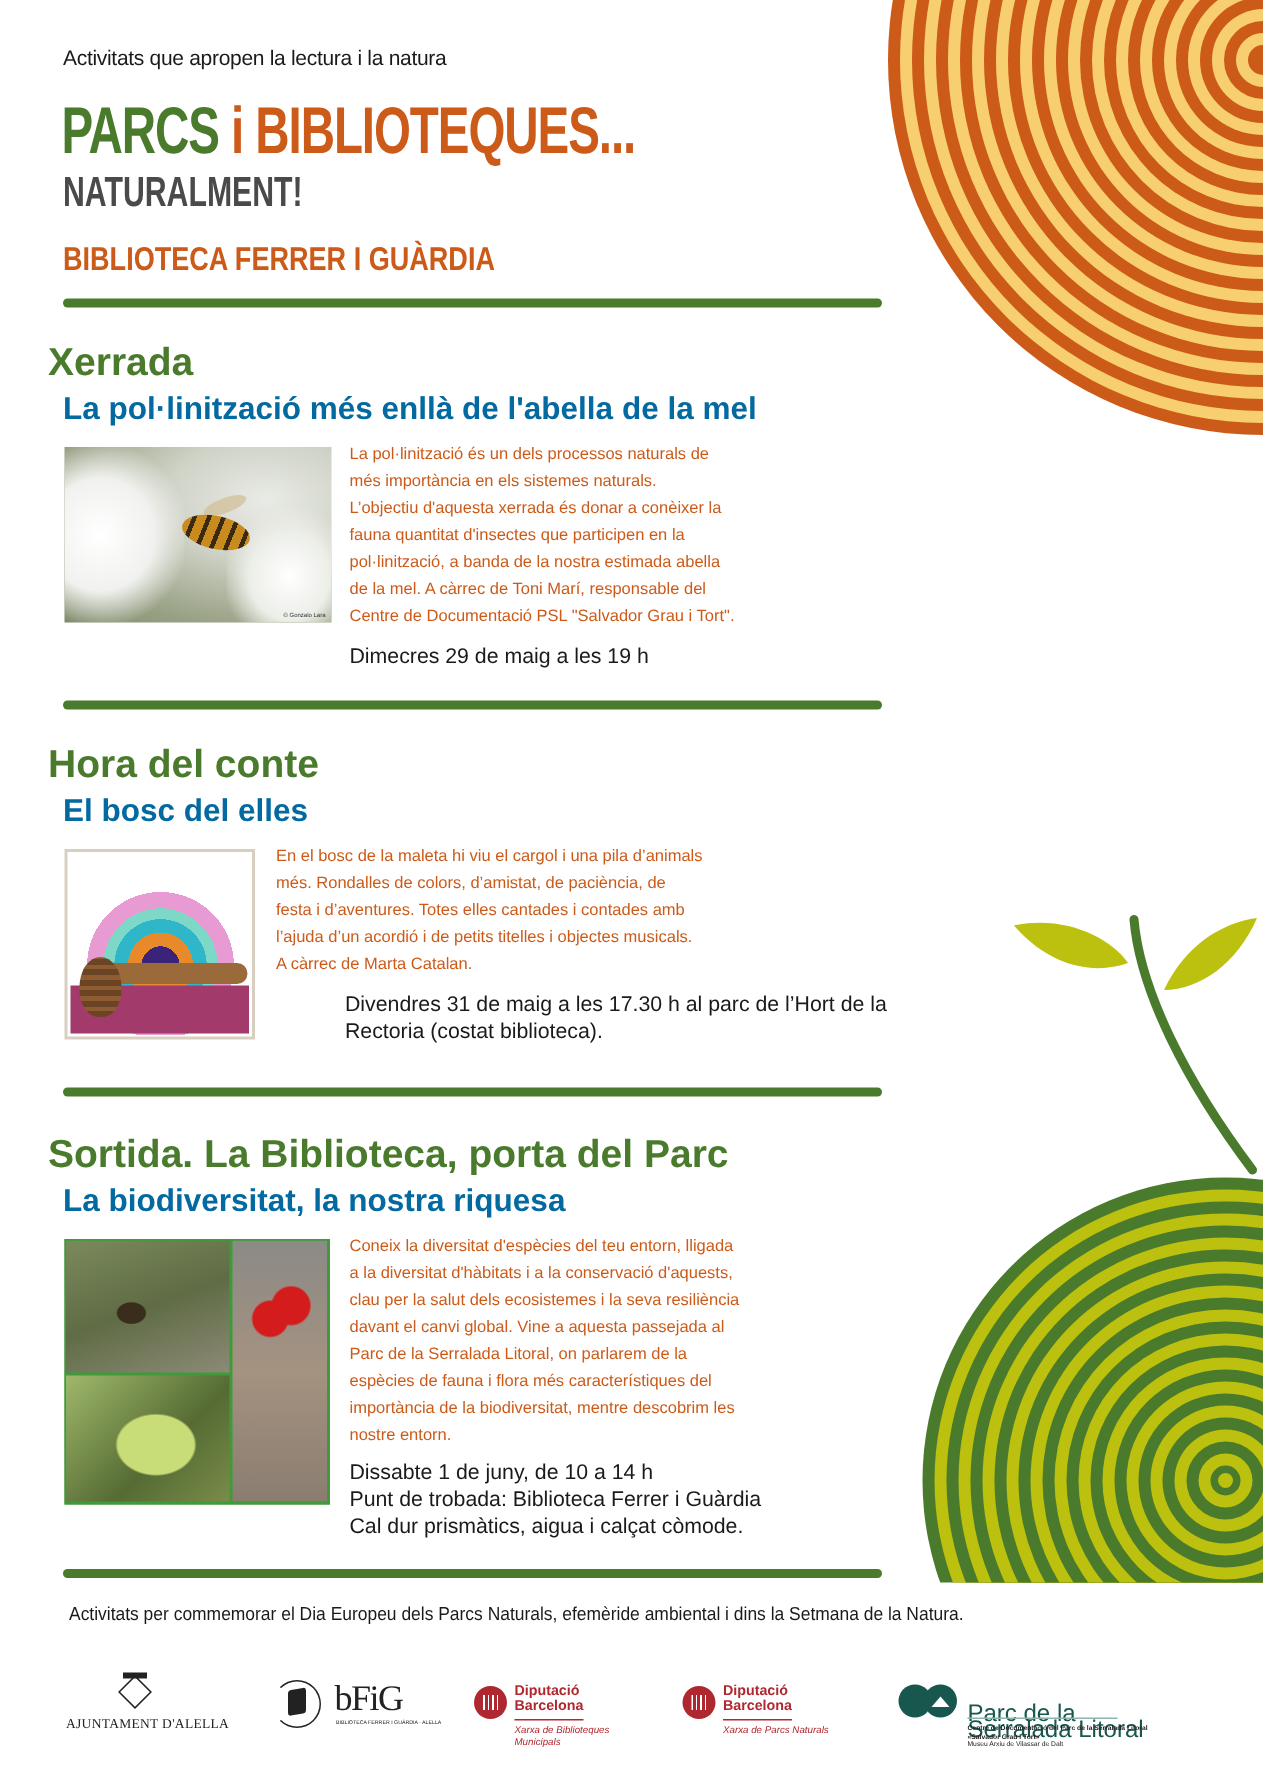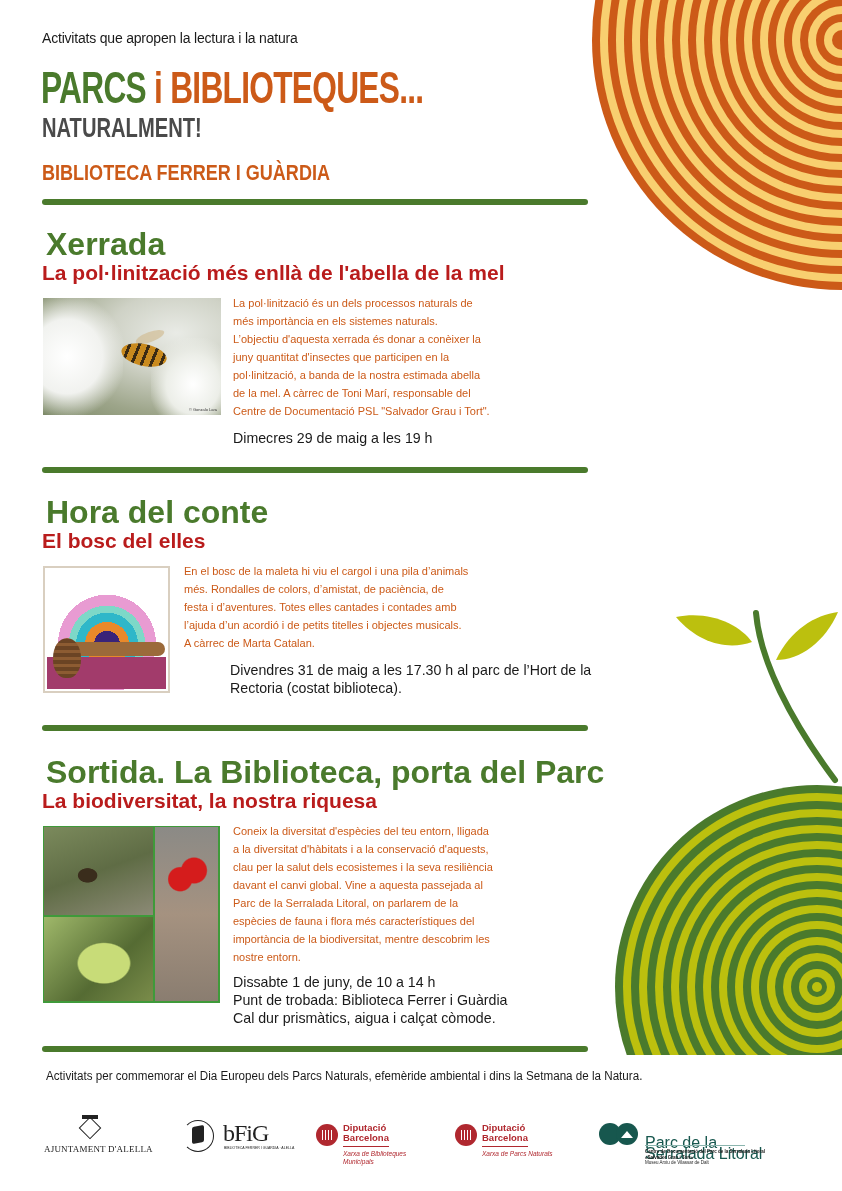--- a/index.html
+++ b/index.html
@@ -12,22 +12,22 @@
 
   .kicker { left: 42px; top: 30px; font-size: 14px; color: #1a1a1a; letter-spacing: -0.2px; }
   .title-row { left: 41px; top: 64px; font-family: "Liberation Sans", sans-serif; font-weight: bold; font-size: 44px; line-height: 48px; letter-spacing: -1px; transform: scaleX(0.72); transform-origin: left top; white-space: nowrap; }
   .title-green { color: #4a7a2c; }
   .title-orange { color: #cc5a18; }
   .subtitle { left: 42px; top: 112px; font-weight: bold; font-size: 28px; color: #4a4a4a; transform: scaleX(0.72); transform-origin: left top; letter-spacing: 0px; white-space: nowrap; }
   .library { left: 42px; top: 160px; font-weight: bold; font-size: 22px; color: #cc5a18; transform: scaleX(0.82); transform-origin: left top; white-space: nowrap; }
 
   .divider { position: absolute; left: 42px; width: 546px; height: 6px; background: #4a7a2c; border-radius: 3px; }
 
-  .sec-title { position: absolute; left: 46px; font-weight: bold; font-size: 32px; color: #4a7a2c; white-space: nowrap; }
-  .sec-sub { position: absolute; left: 42px; font-weight: bold; font-size: 21px; color: #b91c1c; white-space: nowrap; }
+  .sec-title { position: absolute; left: 32px; font-weight: bold; font-size: 26px; color: #4a7a2c; white-space: nowrap; }
+  .sec-sub { position: absolute; left: 42px; font-weight: bold; font-size: 21px; color: #0369a1; white-space: nowrap; }
   .desc { position: absolute; left: 233px; font-size: 11px; line-height: 18px; color: #cc5a18; }
   .when { position: absolute; left: 233px; font-size: 14.2px; line-height: 18px; color: #1a1a1a; }
 
   .photo { position: absolute; overflow: hidden; }
   .bee-photo { left: 43px; top: 298px; width: 178px; height: 117px; background: radial-gradient(ellipse at 75% 30%, #e9ebe6 0%, #cfd2c6 35%, #9da58a 70%, #7d8a68 100%); }
   .bee-petals { position: absolute; left: 0; top: 0; width: 80px; height: 117px; background: radial-gradient(ellipse at 30% 50%, #ffffff 0%, #f1f2ef 45%, rgba(240,240,235,0) 75%); }
   .bee-petals2 { position: absolute; right: 0; top: 40px; width: 70px; height: 77px; background: radial-gradient(ellipse at 60% 60%, #ffffff 0%, #eceee8 45%, rgba(230,230,225,0) 75%); }
   .bee-body { position: absolute; left: 78px; top: 46px; width: 46px; height: 22px; border-radius: 50%; background: repeating-linear-gradient(100deg, #c98a1e 0 6px, #3a2a14 6px 9px); transform: rotate(12deg); }
   .bee-wing { position: absolute; left: 92px; top: 34px; width: 30px; height: 10px; border-radius: 50%; background: rgba(210,190,150,0.7); transform: rotate(-20deg); }
   .bee-credit { position: absolute; right: 4px; bottom: 3px; font-size: 4px; color: #333; }
@@ -172,21 +172,21 @@
   <div class="bee-petals"></div>
   <div class="bee-petals2"></div>
   <div class="bee-wing"></div>
   <div class="bee-body"></div>
   <div class="bee-credit">© Gonzalo Lara</div>
 </div>
 <div class="desc" style="top:294px;">
   <div>La pol·linització és un dels processos naturals de</div>
   <div>més importància en els sistemes naturals.</div>
   <div>L’objectiu d'aquesta xerrada és donar a conèixer la</div>
-  <div>juny quantitat d'insectes que participen en la</div>
+  <div>fauna quantitat d'insectes que participen en la</div>
   <div>pol·linització, a banda de la nostra estimada abella</div>
   <div>de la mel. A càrrec de Toni Marí, responsable del</div>
   <div>Centre de Documentació PSL "Salvador Grau i Tort".</div>
 </div>
 <div class="when" style="top:429px;">
   <div>Dimecres 29 de maig a les 19 h</div>
 </div>
 
 <div class="divider" style="top:467px;"></div>
 

